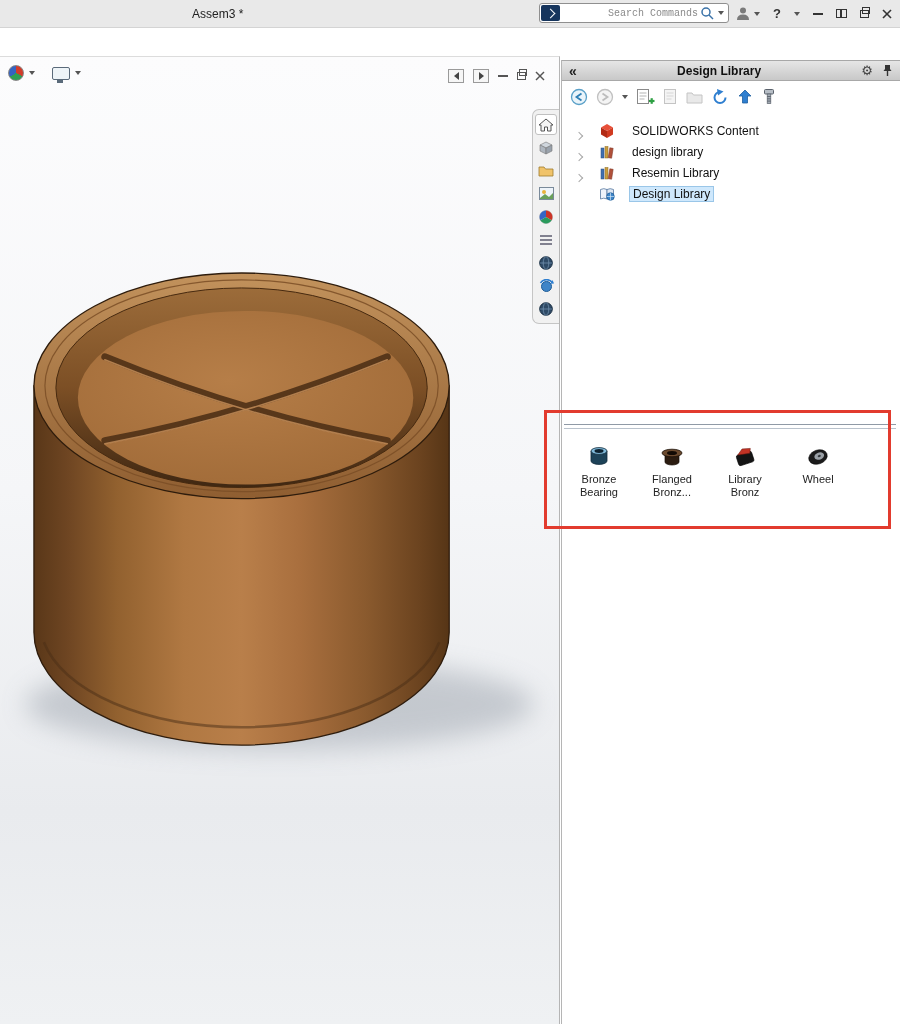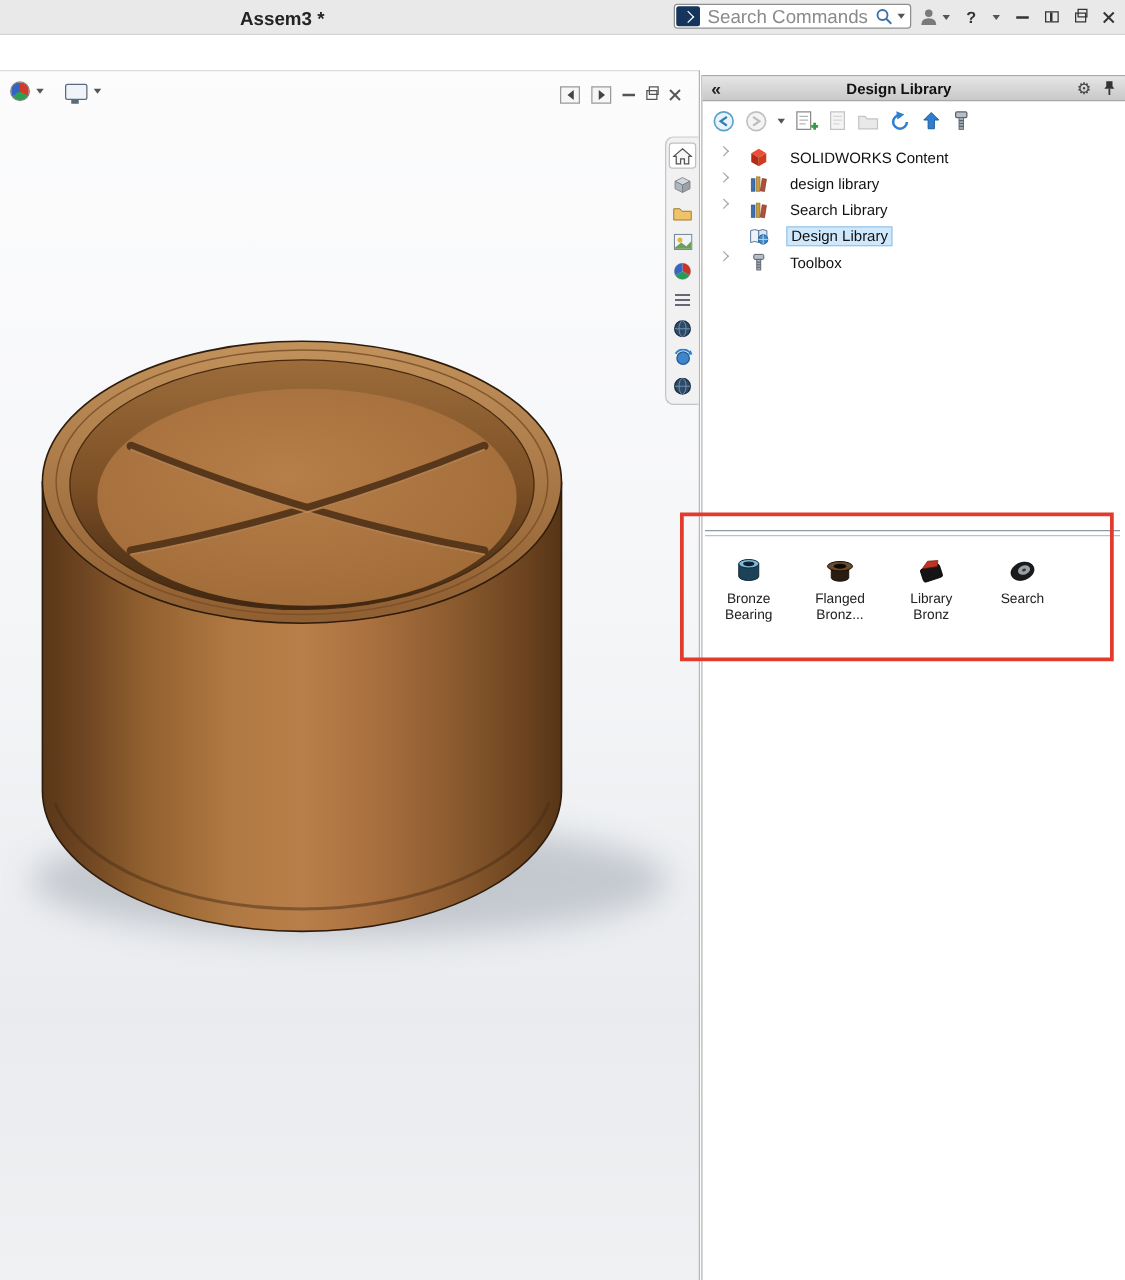--- a/index.html
+++ b/index.html
@@ -1,24 +1,24 @@
 <!DOCTYPE html>
 <html><head>
 <meta charset="utf-8">
 <style>
   html,body{margin:0;padding:0;}
   body{width:900px;height:1024px;position:relative;font-family:"Liberation Sans",sans-serif;background:#fff;overflow:hidden;}
 
   
   .titlebar{position:absolute;left:0;top:0;width:900px;height:27px;background:#e9e9e9;border-bottom:1px solid #d4d4d4;}
-  .win-title{position:absolute;left:192px;top:7px;font-size:15px;color:#222;font-weight:bold;}
+  .win-title{position:absolute;left:192px;top:7px;font-size:12px;color:#222;}
   .searchbox{position:absolute;left:539px;top:3px;width:190px;height:20px;background:#fff;border:1px solid #8f8f8f;border-radius:3px;display:flex;align-items:center;box-sizing:border-box;}
   .sw-badge{width:19px;height:16px;background:#16355d;border-radius:2px;margin:0 4px 0 1px;display:flex;align-items:center;justify-content:center;flex:none;}
   .sw-badge .chev{border-color:#fff;}
-  .searchbox input{flex:1;min-width:0;border:none;outline:none;background:transparent;font-size:15px;color:#555;font-family:Liberation Sans, sans-serif;}
+  .searchbox input{flex:1;min-width:0;border:none;outline:none;background:transparent;font-size:10px;color:#555;font-family:Liberation Mono, monospace;text-align:right;}
   .searchbox input::placeholder{color:#8a8a8a;}
   .tb-right{position:absolute;right:8px;top:0;height:27px;display:flex;align-items:center;gap:13px;}
   .chev{display:inline-block;width:6px;height:6px;border-right:1.6px solid #a8a8a8;border-top:1.6px solid #a8a8a8;transform:rotate(45deg);}
   .caret{display:inline-block;width:0;height:0;border-left:3.5px solid transparent;border-right:3.5px solid transparent;border-top:4px solid #555;}
   .help-glyph{font-size:13px;font-weight:bold;color:#333;}
   .minbar{display:inline-block;width:10px;height:2px;background:#333;}
   .panesbox{display:inline-block;width:11px;height:9px;border:1.5px solid #333;position:relative;box-sizing:border-box;}
   .panesbox::after{content:"";position:absolute;left:3px;top:0;width:1.5px;height:100%;background:#333;}
   .restorebox{display:inline-block;width:9px;height:8px;border:1.5px solid #333;position:relative;background:#e9e9e9;z-index:0;box-sizing:border-box;}
   .restorebox::after{content:"";position:absolute;left:1px;top:-4px;width:8px;height:7px;border:1.5px solid #333;z-index:-1;box-sizing:border-box;}
@@ -48,21 +48,21 @@
   
   .taskpane{position:absolute;left:561px;top:60px;width:339px;height:964px;background:#fff;border-left:1px solid #b5b5b5;box-sizing:border-box;}
   .tp-header{height:21px;background:linear-gradient(#e6e6e6,#c8c8c8);border-top:1px solid #a8a8a8;border-bottom:1px solid #a8a8a8;display:flex;align-items:center;padding:0 7px;font-size:12px;box-sizing:border-box;}
   .tp-collapse{color:#222;font-size:14px;font-weight:bold;line-height:1;cursor:default;}
   .tp-title{flex:1;text-align:center;font-weight:bold;color:#111;}
   .gear{font-size:13px;color:#444;margin-right:9px;line-height:1;}
   .tp-toolbar{height:31px;display:flex;align-items:center;gap:8px;padding-left:8px;}
   .tbtn{display:flex;align-items:center;justify-content:center;}
 
   .tree{margin-top:6px;}
-  .tree-row{height:21px;display:flex;align-items:flex-start;padding-left:11px;font-size:12px;color:#111;gap:13px;}
+  .tree-row{height:21px;display:flex;align-items:flex-end;padding-left:11px;font-size:12px;color:#111;gap:13px;}
   .expander{width:12px;display:flex;justify-content:center;align-items:center;}
   .expander .chev{width:5px;height:5px;}
   .expander.hidden{visibility:hidden;}
   .ticon{width:18px;height:16px;display:flex;align-items:center;justify-content:center;flex:none;}
   .tlabel{padding:1px 3px;white-space:nowrap;}
   .tlabel.sel{background:#cfe8fc;border:1px solid #9ac6e8;padding:0 3px;}
 
   .splitter{position:absolute;left:2px;right:4px;top:364px;height:3px;border-top:1px solid #909aa6;border-bottom:1px solid #b9c2cc;}
   .lib-row{position:absolute;left:5px;top:378px;display:flex;gap:9px;}
   .lib-item{width:64px;display:flex;flex-direction:column;}
@@ -361,56 +361,39 @@
       <span class="expander">
           <i class="chev"></i>
         </span>
       <span class="ticon">
         <svg width="16" height="16">
             <rect x="2" y="4" width="3" height="10" fill="#3f6fb0" stroke="#2a4e80" stroke-width="0.5"></rect>
             <rect x="6" y="2.5" width="3" height="11.5" fill="#c99c3f" stroke="#8f6c22" stroke-width="0.5"></rect>
             <rect x="10" y="4" width="3.4" height="10" fill="#b0503a" stroke="#7c3423" stroke-width="0.5" transform="rotate(9 11.7 9)"></rect>
           </svg>
       </span>
-      <span class="tlabel">Search Library</span>
+      <span class="tlabel">Resemin Library</span>
     </div>
 
 
     <div class="tree-row">
       <span class="expander hidden">
           <i class="chev"></i>
         </span>
       <span class="ticon">
         <svg width="16" height="16">
             <path d="M1.5 3.5 Q4.8 1.8 8 3.5 L8 13 Q4.8 11.3 1.5 13 Z" fill="#eef3fa" stroke="#5577a0" stroke-width="0.8"></path>
             <path d="M14.5 3.5 Q11.2 1.8 8 3.5 L8 13 Q11.2 11.3 14.5 13 Z" fill="#dde6f2" stroke="#5577a0" stroke-width="0.8"></path>
             <circle cx="11.5" cy="10.5" r="3.8" fill="#3f85c8" stroke="#1d5c96" stroke-width="0.7"></circle>
             <path d="M7.7 10.5 h7.6 M11.5 6.7 v7.6" stroke="#cfe4f4" stroke-width="0.7"></path>
           </svg>
       </span>
       <span class="tlabel sel">Design Library</span>
     </div>
 
-    <div class="tree-row">
-      <span class="expander">
-          <i class="chev"></i>
-        </span>
-      <span class="ticon">
-        <svg width="16" height="16">
-            <rect x="4" y="1.5" width="8" height="4" rx="1" fill="#b7bec6" stroke="#5a626c" stroke-width="0.8"></rect>
-            <rect x="6.4" y="5.5" width="3.2" height="8.5" fill="#a3abb4" stroke="#5a626c" stroke-width="0.7"></rect>
-            <g stroke="#5a626c" stroke-width="0.8">
-              <path d="M6.4 7.8 h3.2"></path>
-              <path d="M6.4 9.8 h3.2"></path>
-              <path d="M6.4 11.8 h3.2"></path>
-            </g>
-          </svg>
-      </span>
-      <span class="tlabel">Toolbox</span>
-    </div>
 
 
   </div>
 
   <div class="splitter"></div>
 
   <div class="lib-row">
 
     <div class="lib-item">
       <span class="lib-icon">
@@ -452,20 +435,20 @@
     <div class="lib-item">
       <span class="lib-icon">
         <svg width="26" height="26">
             <g transform="rotate(-20 13 13)">
               <ellipse cx="13" cy="13" rx="9.5" ry="7" fill="#1b1b1b" stroke="#000" stroke-width="0.5"></ellipse>
               <ellipse cx="14.5" cy="12.5" rx="5" ry="3.6" fill="#9aa0a6"></ellipse>
               <ellipse cx="14.5" cy="12.5" rx="1.6" ry="1.1" fill="#33373b"></ellipse>
             </g>
           </svg>
       </span>
-      <span class="lib-line">Search</span>
+      <span class="lib-line">Wheel</span>
       <span class="lib-line"></span>
     </div>
 
   </div>
 </div>
 
 <div class="annotation"></div>
 
 </body></html>

